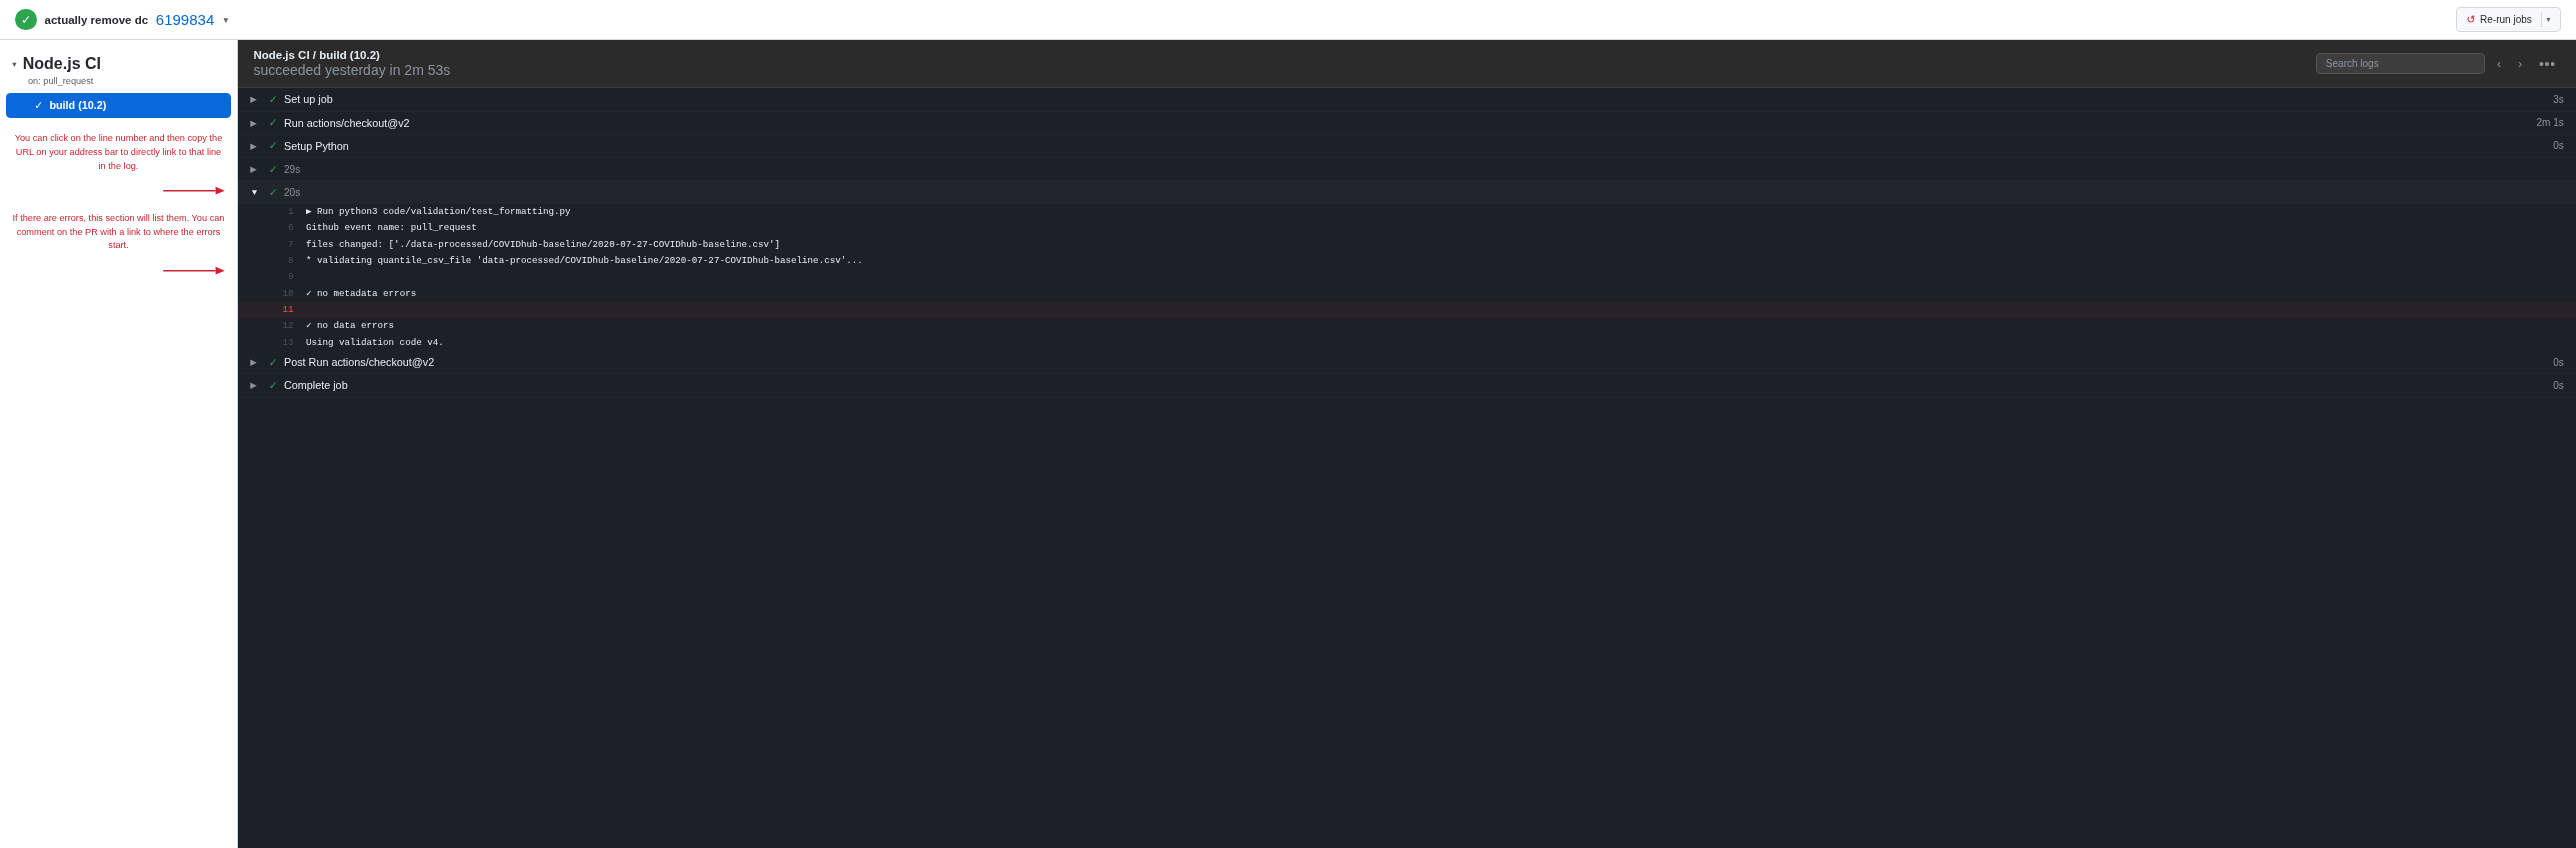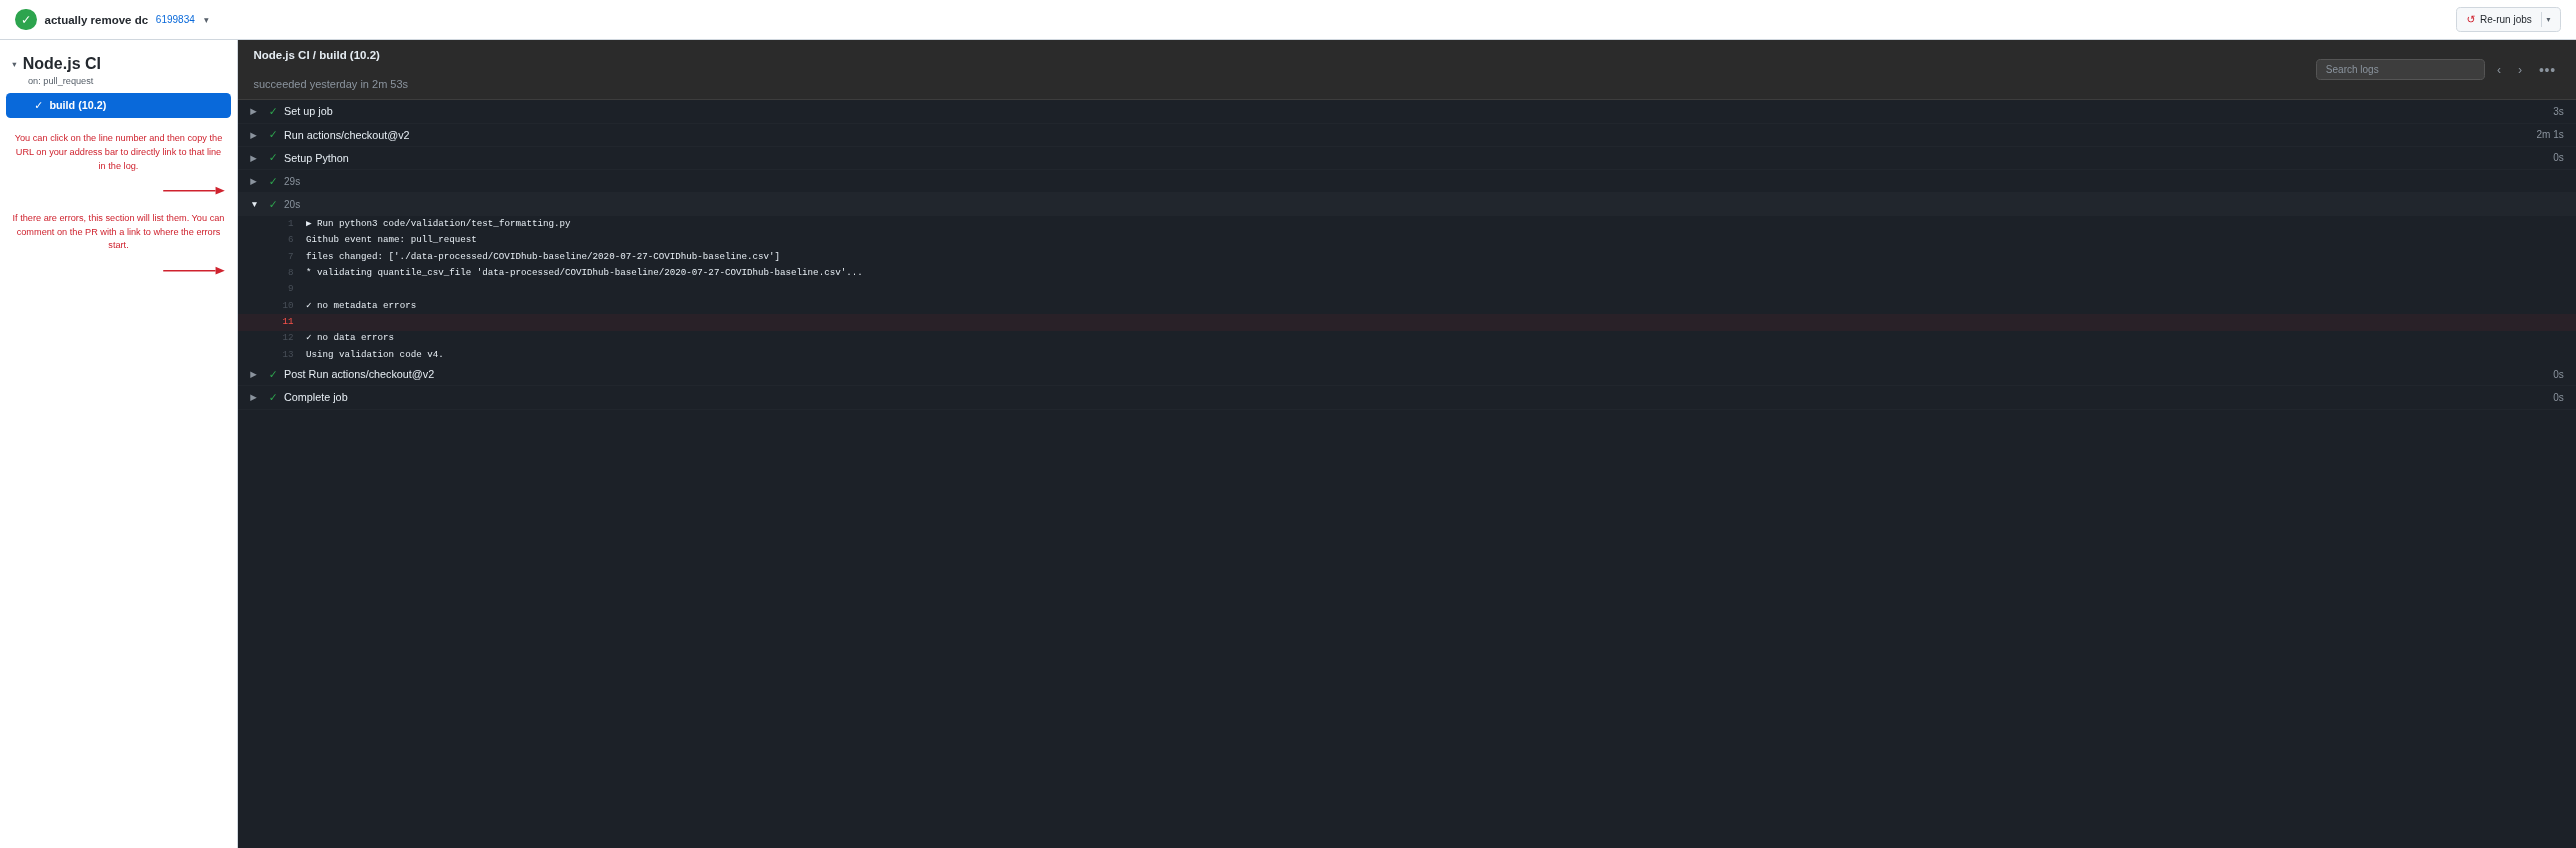--- a/index.html
+++ b/index.html
@@ -11,21 +11,21 @@
       background: #fff; border-bottom: 0.8px solid #d0d7de;
       padding: 7.7px 15.4px; height: 40px;
     }
     .top-header-left { display: flex; align-items: center; gap: 7.7px; }
     .status-circle {
       width: 21.5px; height: 21.5px; border-radius: 50%;
       background: #2da44e; display: flex; align-items: center; justify-content: center;
       color: white; font-size: 12.3px; flex-shrink: 0;
     }
     .commit-title { font-weight: 600; font-size: 11.5px; color: #24292f; }
-    .commit-id { color: #0969da; font-size: 10px; cursor: pointer; }
+    .commit-id { color: #0969da; font-size: 15px; cursor: pointer; }
     .dropdown-arrow { color: #57606a; cursor: pointer; font-size: 9.2px; margin-left: 1.5px; }
     .rerun-btn {
       display: flex; align-items: center; gap: 4.6px;
       border: 0.8px solid #d0d7de; border-radius: 4.6px;
       background: #f6f8fa; padding: 3.8px 9.2px; cursor: pointer;
       font-size: 10px; color: #24292f;
     }
     .rerun-btn .btn-divider { border-left: 0.8px solid #d0d7de; height: 15.4px; margin-left: 4.6px; }
     .rerun-btn .caret { font-size: 7.7px; color: #57606a; }
 
@@ -59,21 +59,21 @@
     
     .right-panel { flex: 1; display: flex; flex-direction: column; overflow: hidden; }
 
     
     .log-header {
       background: #2b2b2b; padding: 9.2px 15.4px;
       display: flex; align-items: center; justify-content: space-between;
       border-bottom: 0.8px solid #3d3d3d; flex-shrink: 0;
     }
     .log-title { font-weight: 600; font-size: 11.5px; color: #e6edf3; }
-    .log-subtitle { font-size: 11px; color: #8b949e; margin-top: 17px; }
+    .log-subtitle { font-size: 14px; color: #8b949e; margin-top: 1px; }
     .log-header-right { display: flex; align-items: center; gap: 7.7px; }
     .search-logs-input {
       background: #3d3d3d; border: 0.8px solid #555; border-radius: 4.6px;
       color: #e6edf3; padding: 3.8px 9.2px; font-size: 10px; width: 169px;
       outline: none;
     }
     .search-logs-input::placeholder { color: #8b949e; }
     .nav-btn {
       background: none; border: none; color: #8b949e;
       cursor: pointer; font-size: 12.3px; padding: 3.1px 4.6px;

